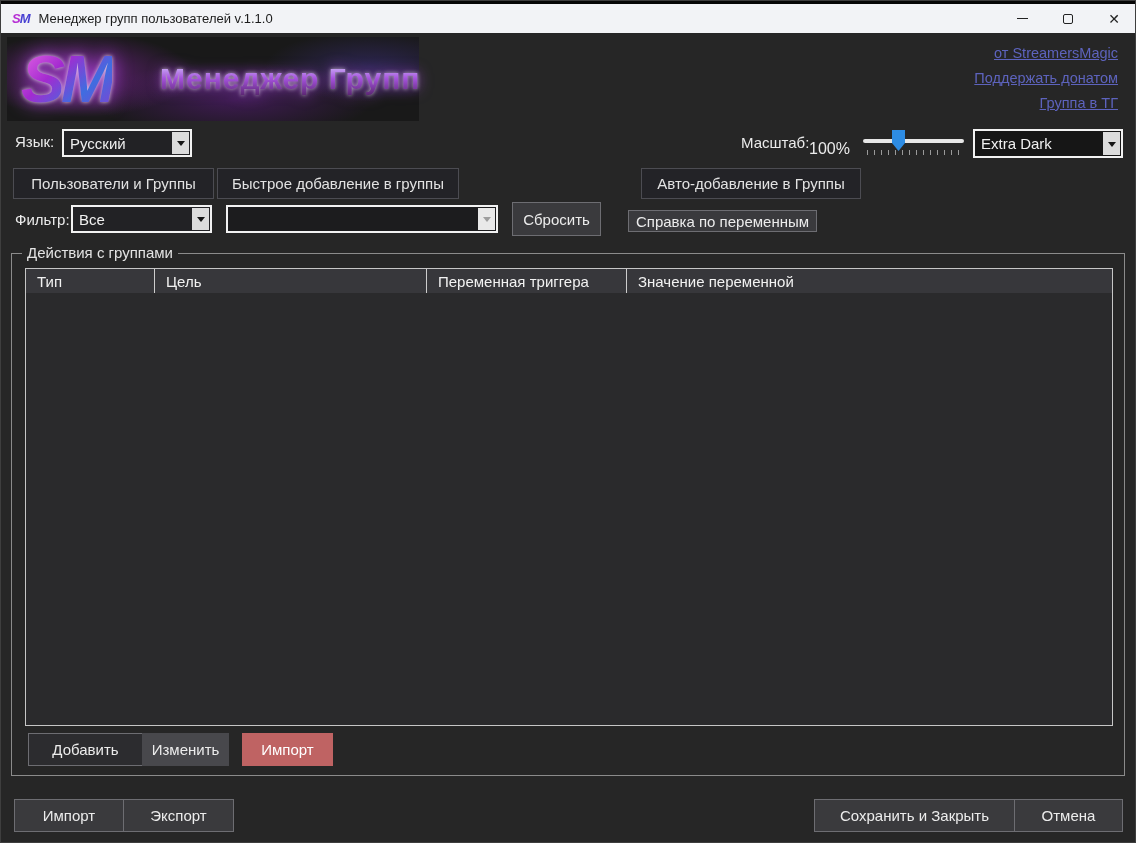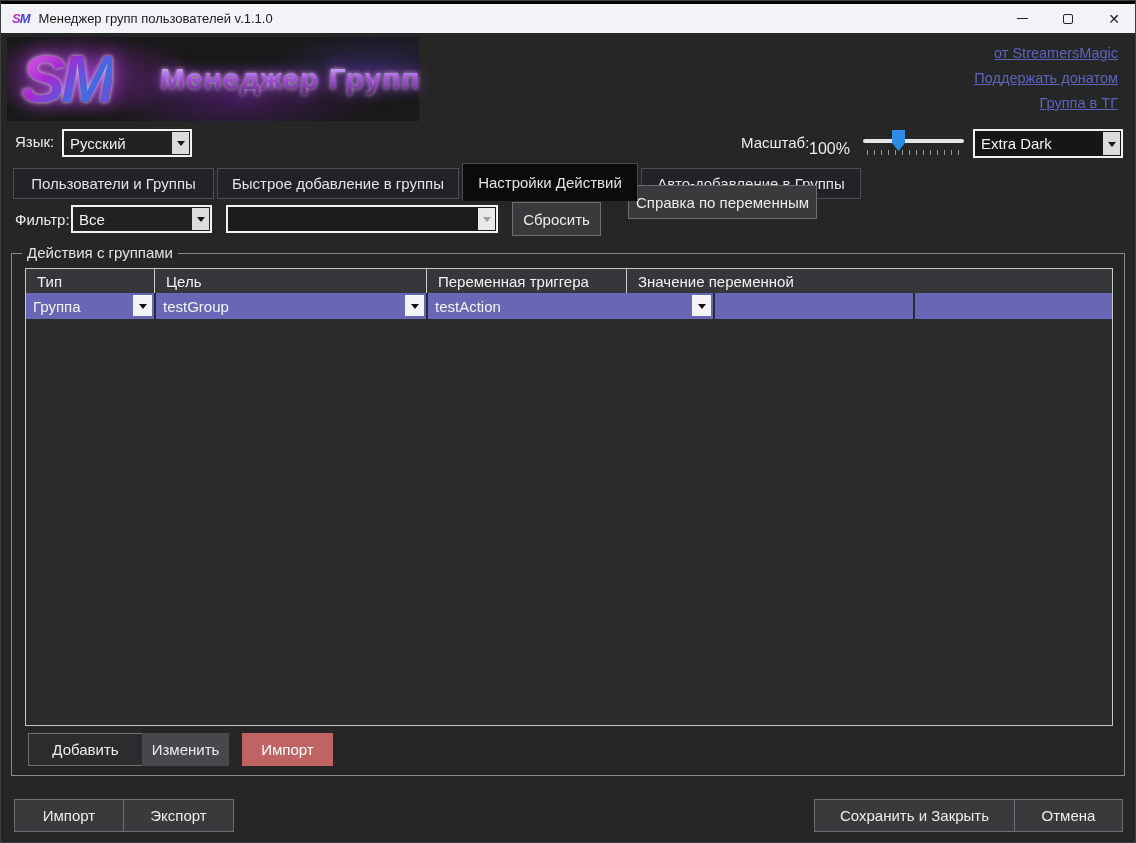--- a/index.html
+++ b/index.html
@@ -177,65 +177,46 @@
     <span>Extra Dark</span>
     <span class="combo-arrow"></span>
   </div>
 
   <div class="tab" style="left:12px; width:201px;">
       <span>Пользователи и Группы</span>
     </div>
   <div class="tab" style="left:216px; width:242px;">
       <span>Быстрое добавление в группы</span>
     </div>
-  <div class="tab active" style="left:461px; width:176px;">
-      <span>Настройки Действий</span>
-    </div>
   <div class="tab" style="left:640px; width:220px;">
       <span>Авто-добавление в Группы</span>
     </div>
 
   <span class="lbl" style="left:14px; top:210px;">Фильтр:</span>
   <div class="combo" style="left:70px; top:204px; width:141px; height:28px;">
     <span>Все</span>
     <span class="combo-arrow"></span>
   </div>
   <div class="combo disabled" style="left:225px; top:204px; width:272px; height:28px; background:#1c1c1e;">
     <span></span>
     <span class="combo-arrow"></span>
   </div>
   <div class="btn" style="left:511px; top:201px; width:89px; height:34px;">Сбросить</div>
-  <div class="btn" style="left:627px; top:184px; width:189px; height:34px;">Справка по переменным</div>
+  <div class="btn" style="left:627px; top:209px; width:189px; height:22px;">Справка по переменным</div>
 
   <div class="groupbox">
     <span class="groupbox-title">Действия с группами</span>
 
     <div class="grid">
       <div class="grid-header">
         <div class="gh-cell c0">Тип</div>
         <div class="gh-cell c1">Цель</div>
         <div class="gh-cell c3">Переменная триггера</div>
         <div class="gh-cell c4">Значение переменной</div>
       </div>
-      <div class="grid-row">
-        <div class="gr-cell c0">
-          <span>Группа</span>
-          <span class="cell-arrow"></span>
-        </div>
-        <div class="gr-cell c1">
-          <span>testGroup</span>
-          <span class="cell-arrow"></span>
-        </div>
-        <div class="gr-cell c2">
-          <span>testAction</span>
-          <span class="cell-arrow"></span>
-        </div>
-        <div class="gr-cell c3"></div>
-        <div class="gr-cell c4"></div>
-      </div>
     </div>
 
     <div class="btn flat-dark" style="left:16px; top:479px; width:115px; height:33px;">Добавить</div>
     <div class="btn raised" style="left:130px; top:479px; width:87px; height:33px;">Изменить</div>
     <div class="btn danger" style="left:230px; top:479px; width:91px; height:33px;">Импорт</div>
   </div>
 
   <div class="btn" style="left:13px; top:798px; width:110px; height:33px;">Импорт</div>
   <div class="btn" style="left:122px; top:798px; width:111px; height:33px;">Экспорт</div>
   <div class="btn" style="left:813px; top:798px; width:201px; height:33px;">Сохранить и Закрыть</div>

